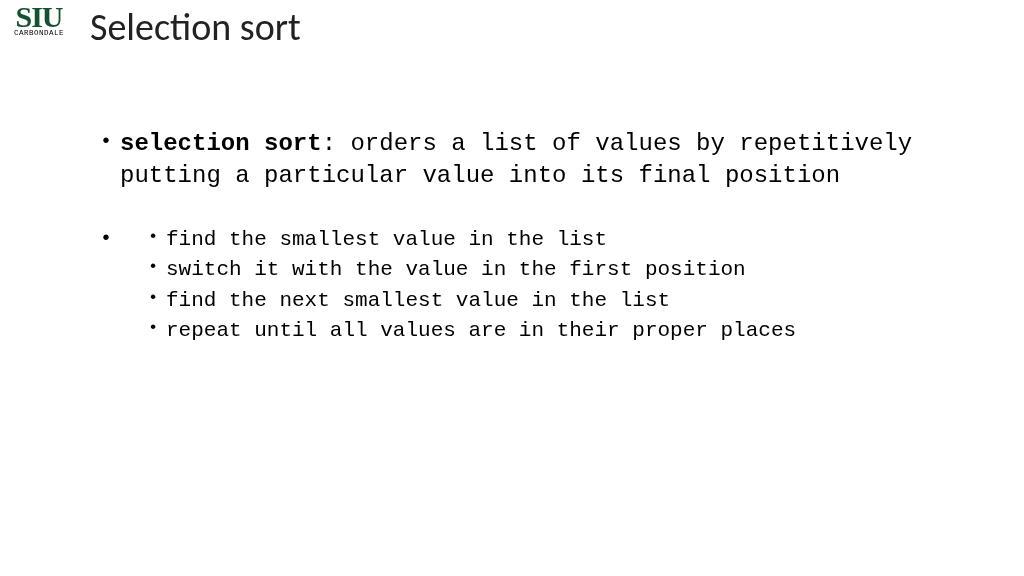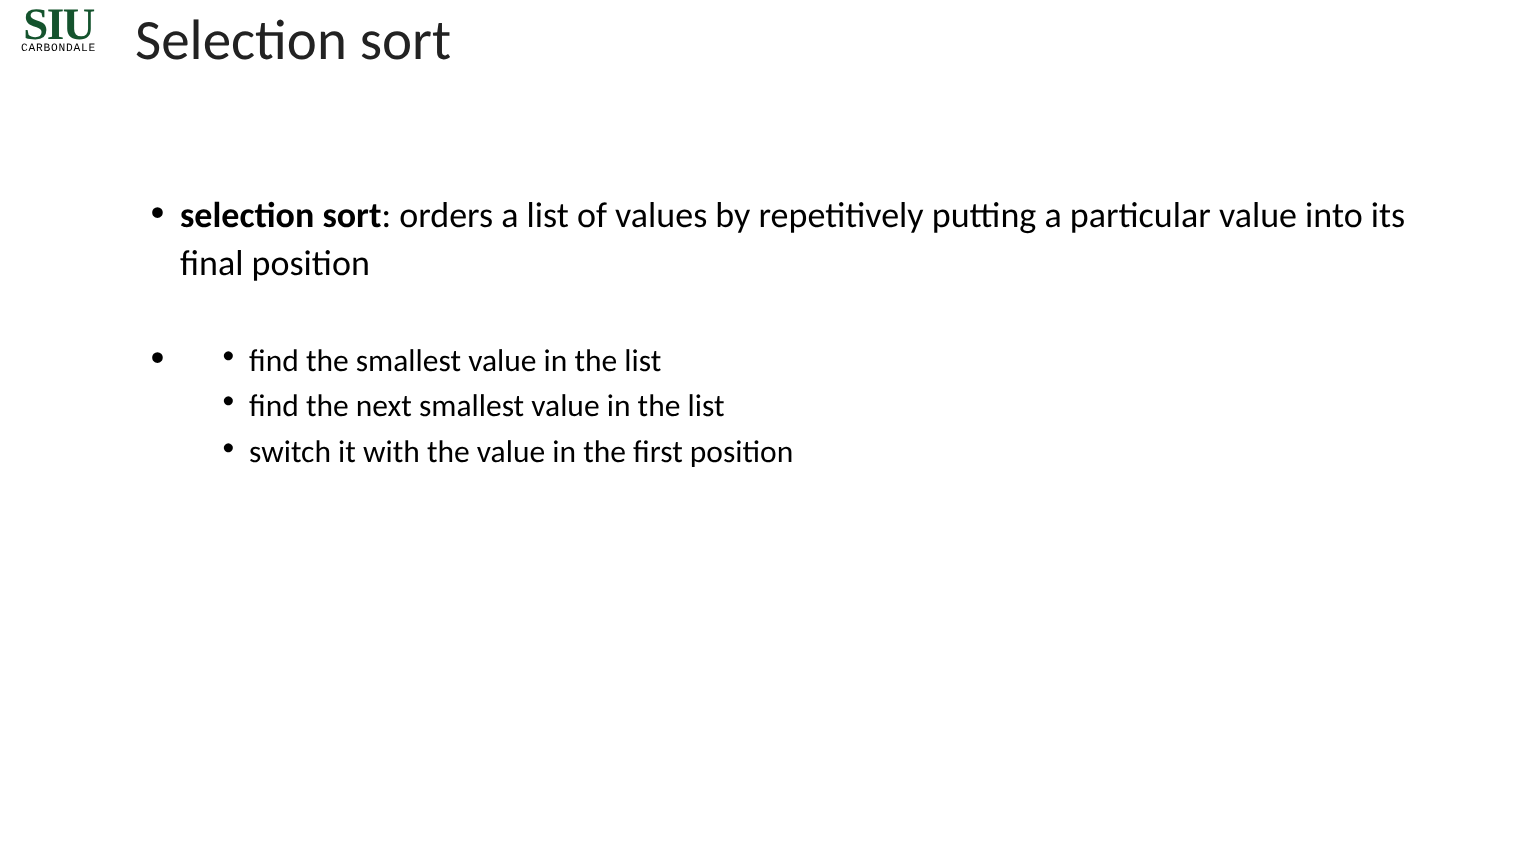--- a/index.html
+++ b/index.html
@@ -39,20 +39,21 @@
     left: 90px;
     font-size: 38px;
     font-weight: 400;
     color: #222222;
   }
   .content {
     position: absolute;
     top: 128px;
     left: 100px;
     right: 60px;
+    font-family: Liberation Mono, monospace;
   }
   ul.outer {
     list-style: none;
     padding-left: 0;
   }
   ul.outer > li {
     font-size: 24px;
     line-height: 1.35;
     margin-bottom: 32px;
     position: relative;
@@ -98,18 +99,19 @@
 <h1 class="title">Selection sort</h1>
 
 <div class="content">
   <ul class="outer">
     <li>
       <span class="bold">selection sort</span><span>: orders a list of values by repetitively putting a particular value into its final position</span>
     </li>
     <li>
       <ul class="inner">
         <li>find the smallest value in the list</li>
+        <li>switch it with the value in the first position</li>
         <li>find the next smallest value in the list</li>
-        <li>switch it with the value in the first position</li>
+        <li>repeat until all values are in their proper places</li>
       </ul>
     </li>
   </ul>
 </div>
 
 </body></html>

